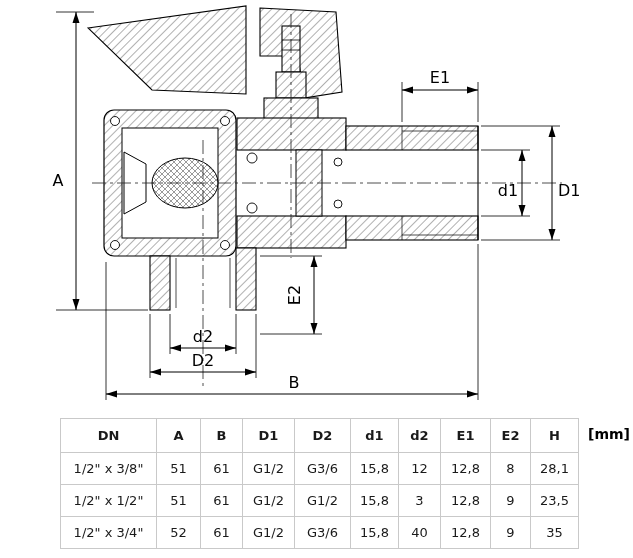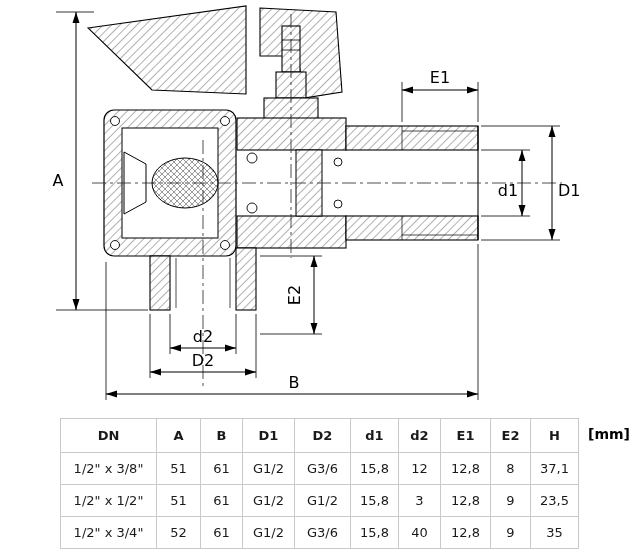--- a/index.html
+++ b/index.html
@@ -185,21 +185,21 @@
       <tr>
         <td>1/2" x 3/8"</td>
         <td>51</td>
         <td>61</td>
         <td>G1/2</td>
         <td>G3/6</td>
         <td>15,8</td>
         <td>12</td>
         <td>12,8</td>
         <td>8</td>
-        <td>37,1</td>
+        <td>28,1</td>
       </tr>
       <tr>
         <td>1/2" x 1/2"</td>
         <td>51</td>
         <td>61</td>
         <td>G1/2</td>
         <td>G1/2</td>
         <td>15,8</td>
         <td>3</td>
         <td>12,8</td>

